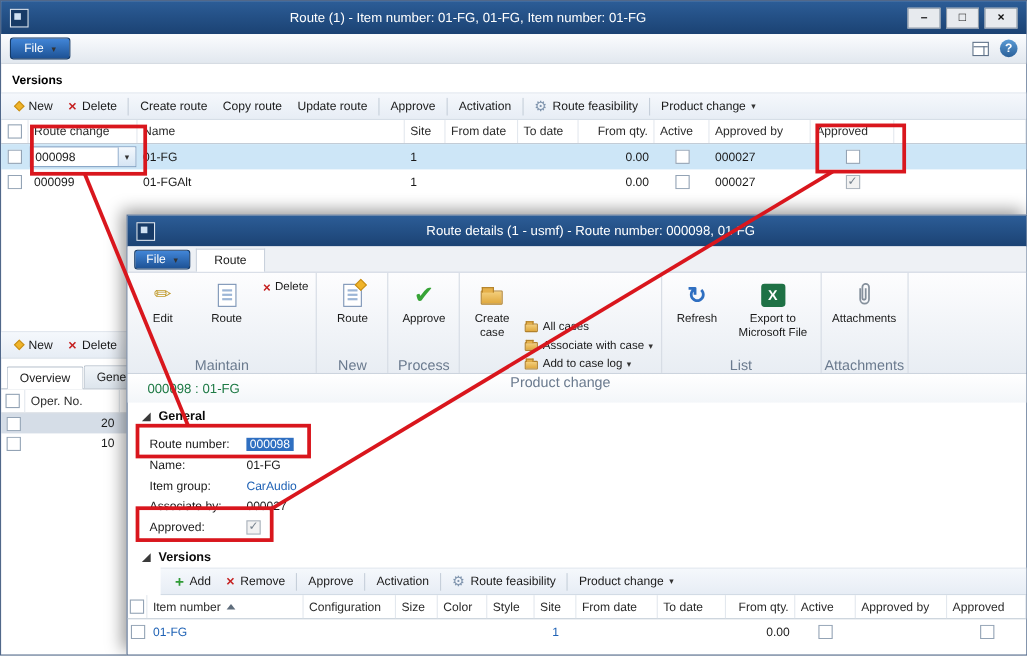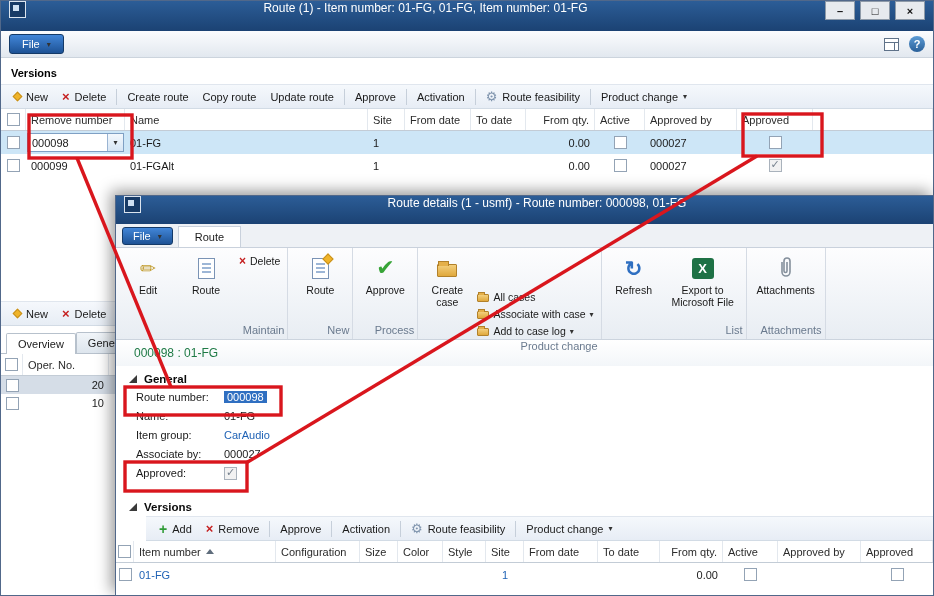--- a/index.html
+++ b/index.html
@@ -8,21 +8,21 @@
     position:relative; width:934px; height:596px; overflow:hidden;
     font-family:"Liberation Sans", sans-serif; font-size:11px; color:#1a1a1a;
     background:#8fa0b4;
   }
   
   .win { position:absolute; background:#fff; border:1px solid #51688a; }
   .win.main { inset:0; }
   .win.details { left:115px; top:195px; right:0; bottom:0; box-shadow:-4px -4px 14px rgba(0,0,0,.4); z-index:5; }
   .titlebar {
     height:30px; background:linear-gradient(#2c5d97,#1b4273);
-    display:flex; gap:8px; padding:0 8px; color:#fff;
+    display:flex; align-items:center; gap:8px; padding:0 8px; color:#fff;
   }
   .win.details .titlebar { height:28px; }
   .titlebar .title { flex:1; text-align:center; font-size:12px; white-space:nowrap; overflow:hidden; }
   .app-icon { width:17px; height:17px; background:#173a66; border:1px solid #dbe4ef; position:relative; flex:0 0 auto; }
   .app-icon::after { content:""; position:absolute; left:3px; top:3px; width:6px; height:6px; background:#cfe0f2; }
   .winbtns { display:flex; gap:5px; }
   .winbtn { width:30px; height:19px; background:#e7eaee; border:1px solid #8e9aa8; color:#111;
             display:flex; align-items:center; justify-content:center; font-size:11px; font-weight:bold; cursor:default; }
   
   .menubar { height:27px; background:linear-gradient(#fbfcfe,#e2e8ef); border-bottom:1px solid #ccd4dd;
@@ -80,21 +80,21 @@
   .tabrow .file-btn { padding:2px 10px; margin-bottom:2px; }
   .ribbon-tab { background:#fff; border:1px solid #c9d1dc; border-bottom:none; padding:4px 16px; }
   .ribbon { height:92px; background:linear-gradient(#fdfdfe,#e8edf3); border-bottom:1px solid #ccd4de; display:flex; }
   .rgroup { display:flex; flex-direction:column; border-right:1px solid #d5dbe4; padding:2px 3px 0; }
   .rbtns { flex:1; display:flex; align-items:flex-start; }
   .bigbtn { width:58px; display:flex; flex-direction:column; align-items:center; gap:3px; padding-top:5px; cursor:default; }
   .bigbtn .bicon { height:26px; display:flex; align-items:center; justify-content:center; }
   .bigbtn .lbl { text-align:center; line-height:1.15; font-size:10.5px; }
   .smallcol { display:flex; flex-direction:column; gap:3px; padding-top:4px;margin-top:36px; }
   .smallbtn { display:flex; align-items:center; gap:4px; font-size:10.5px; padding:1px 4px; white-space:nowrap; cursor:default; }
-  .glabel { height:17px; text-align:right; color:#6a7a8e; font-size:11px; padding-top:2px; }
+  .glabel { height:17px; text-align:center; color:#6a7a8e; font-size:13px; padding-top:2px; }
   .pencil { font-size:19px; color:#c09a2b; }
   .big-check { font-size:22px; color:#37a437; line-height:1; }
   .refresh { font-size:21px; font-weight:bold; color:#2f6fc1; line-height:1; }
   .doc-icon { width:17px; height:21px; background:#fff; border:1px solid #7a93b5; position:relative; }
   .doc-icon::before { content:""; position:absolute; left:3px; top:4px; width:9px; height:2px; background:#9db6d6;
                       box-shadow:0 4px 0 #9db6d6, 0 8px 0 #9db6d6; }
   .doc-new { position:relative; }
   .doc-new .spark-icon { position:absolute; right:-4px; top:-4px; width:8px; height:8px; }
   .folder { width:20px; height:13px; background:linear-gradient(#f3cf7d,#e0a83c); border:1px solid #b2812a; border-radius:1px; position:relative; margin-top:5px; }
   .folder::before { content:""; position:absolute; left:0; top:-4px; width:9px; height:4px; background:#e5b04a; border:1px solid #b2812a; border-bottom:none; }
@@ -102,21 +102,21 @@
   .folder.mini::before { width:5px; height:2px; top:-3px; }
   .excel-icon { width:22px; height:21px; background:#1e7145; border-radius:3px; color:#fff; font-weight:bold;
                 display:flex; align-items:center; justify-content:center; font-size:13px; }
   .delete-small .red-x { font-size:12px; }
   
   .record-caption { height:26px; display:flex; align-items:center; padding-left:18px; font-size:12px;
                     color:#1e7a45; background:linear-gradient(#ffffff,#f3f6f9); }
   .sect { display:flex; align-items:center; gap:7px; font-weight:bold; font-size:11.5px; padding:7px 0 3px 13px; color:#0a0a0a; }
   .exp-tri { width:0; height:0; border-left:8px solid transparent; border-bottom:8px solid #3a3a3a; }
   .fields { padding:3px 0 0 20px; }
-  .frow { display:flex; align-items:flex-start; height:19px; }
+  .frow { display:flex; align-items:flex-end; height:19px; }
   .flabel { width:88px; flex:0 0 auto; }
   .sel-text { background:#2f6fc1; color:#fff; padding:0 3px; }
   .dv-cols { grid-template-columns:18px 142px 84px 38px 45px 43px 38px 74px 62px 63px 55px 83px 1fr; }
   .sort-up { width:0; height:0; border-left:4px solid transparent; border-right:4px solid transparent;
              border-bottom:5px solid #5f6d7c; display:inline-block; margin-left:5px; }
   
   .ann { position:absolute; inset:0; z-index:20; pointer-events:none; }
   .ann rect, .ann line { stroke:var(--ann-color,#d9161d); stroke-width:3.4; fill:none; }
   
   .clip-svg { display:block; }
@@ -176,21 +176,21 @@
         <span>Product change</span>
         <span class="caret">▾</span>
       </span>
     </div>
 
     <div class="grid">
       <div class="grid-head main-cols">
         <span class="gc ctr">
             <span class="checkbox"></span>
           </span>
-        <span class="gc">Remove number</span>
+        <span class="gc">Route change</span>
         <span class="gc">Name</span>
         <span class="gc">Site</span>
         <span class="gc">From date</span>
         <span class="gc">To date</span>
         <span class="gc num">From qty.</span>
         <span class="gc">Active</span>
         <span class="gc">Approved by</span>
         <span class="gc">Approved</span>
         <span class="gc"></span>
       </div>

